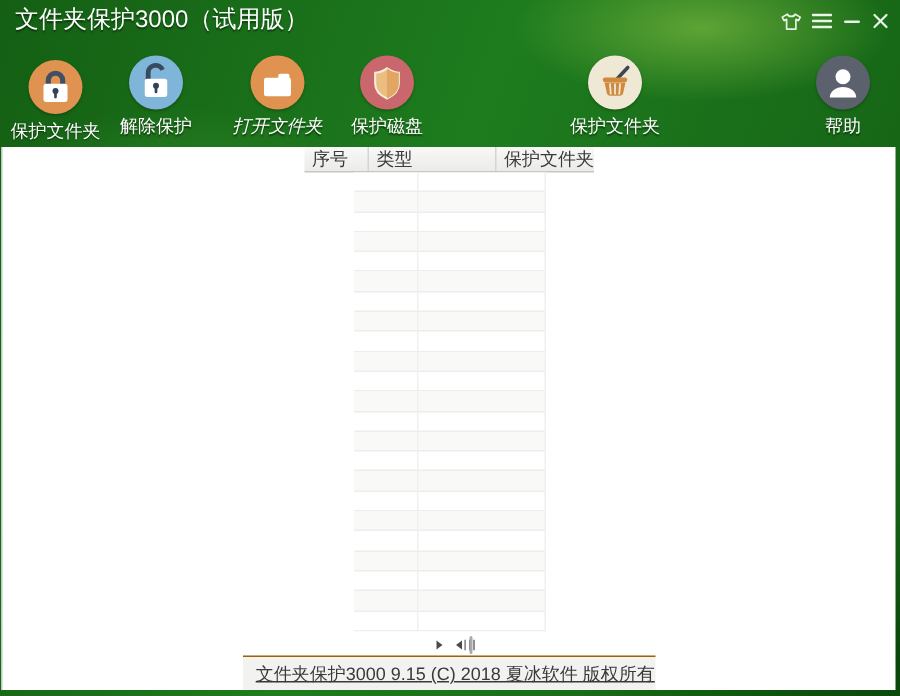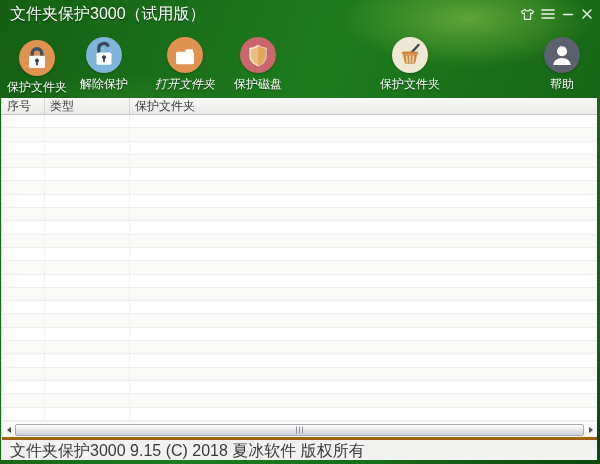--- a/index.html
+++ b/index.html
@@ -45,20 +45,21 @@
   }
   .tb0 { left:-1px;justify-content:center; }  .tb1 { left:66px; }  .tb2 { left:147px;font-style:italic; }
   .tb3 { left:220px; } .tb4 { left:293px; } .tb5 { left:372px; }
   .tb6 { left:524px; }
 
   
   .content {
     position:absolute; left:1px; top:98px; width:596px; height:362px;
     background:#fff; display:flex; flex-direction:column;
     border-left:1px solid #dfe3df;
+    align-items:center;
   }
   .thead { display:flex; height:17px; flex:0 0 17px;
     background:linear-gradient(#f8f8f6,#ebebe9); border-bottom:1px solid #c6c6c4; }
   .th { font-size:12px; line-height:16px; color:#3a3a3a; padding-left:5px;
     border-right:1px solid #d4d4d2; overflow:hidden; white-space:nowrap; }
   .tbody { flex:1 1 auto; overflow:hidden; background:#fff; }
   .trow { display:flex; height:13.3px; border-bottom:1px solid #ededeb; }
   .trow:nth-child(even) { background:#f9f9f7; }
   .tc { border-right:1px solid #f0f0ee; height:100%; }
   .c1 { width:43px; flex:0 0 43px; }
@@ -76,22 +77,22 @@
     background:linear-gradient(#ffffff,#d0d0d5); border:1px solid #a9a9b0; border-radius:2px;
     cursor:pointer;
   }
   .sgrip {
     position:absolute; left:50%; top:50%; transform:translate(-50%,-50%);
     width:9px; height:7px;
     background:repeating-linear-gradient(90deg,#8f8f97 0 1px,transparent 1px 3px);
   }
 
   
-  .statusbar { flex:0 0 23px; height:23px; background:#f2f2f0; border-top:3px solid #a16207;
-    font-size:16px; color:#3a3a3a; line-height:22px; padding-left:8px; white-space:nowrap; }
+  .statusbar { flex:0 0 23px; height:23px; background:#f2f2f0; border-top:1px solid #a16207;
+    font-size:12px; color:#3a3a3a; line-height:22px; padding-left:8px; white-space:nowrap;text-decoration:underline; }
 </style>
 </head>
 <body>
 
 <div class="titlebar">
   <div class="title-text">文件夹保护3000（试用版）</div>
 
   <div class="winbtn wb-skin">
     <span>
       <svg width="15" height="15" viewBox="0 0 16 16" fill="none" stroke="#e9f3e7" stroke-width="1.2" stroke-linejoin="round">

